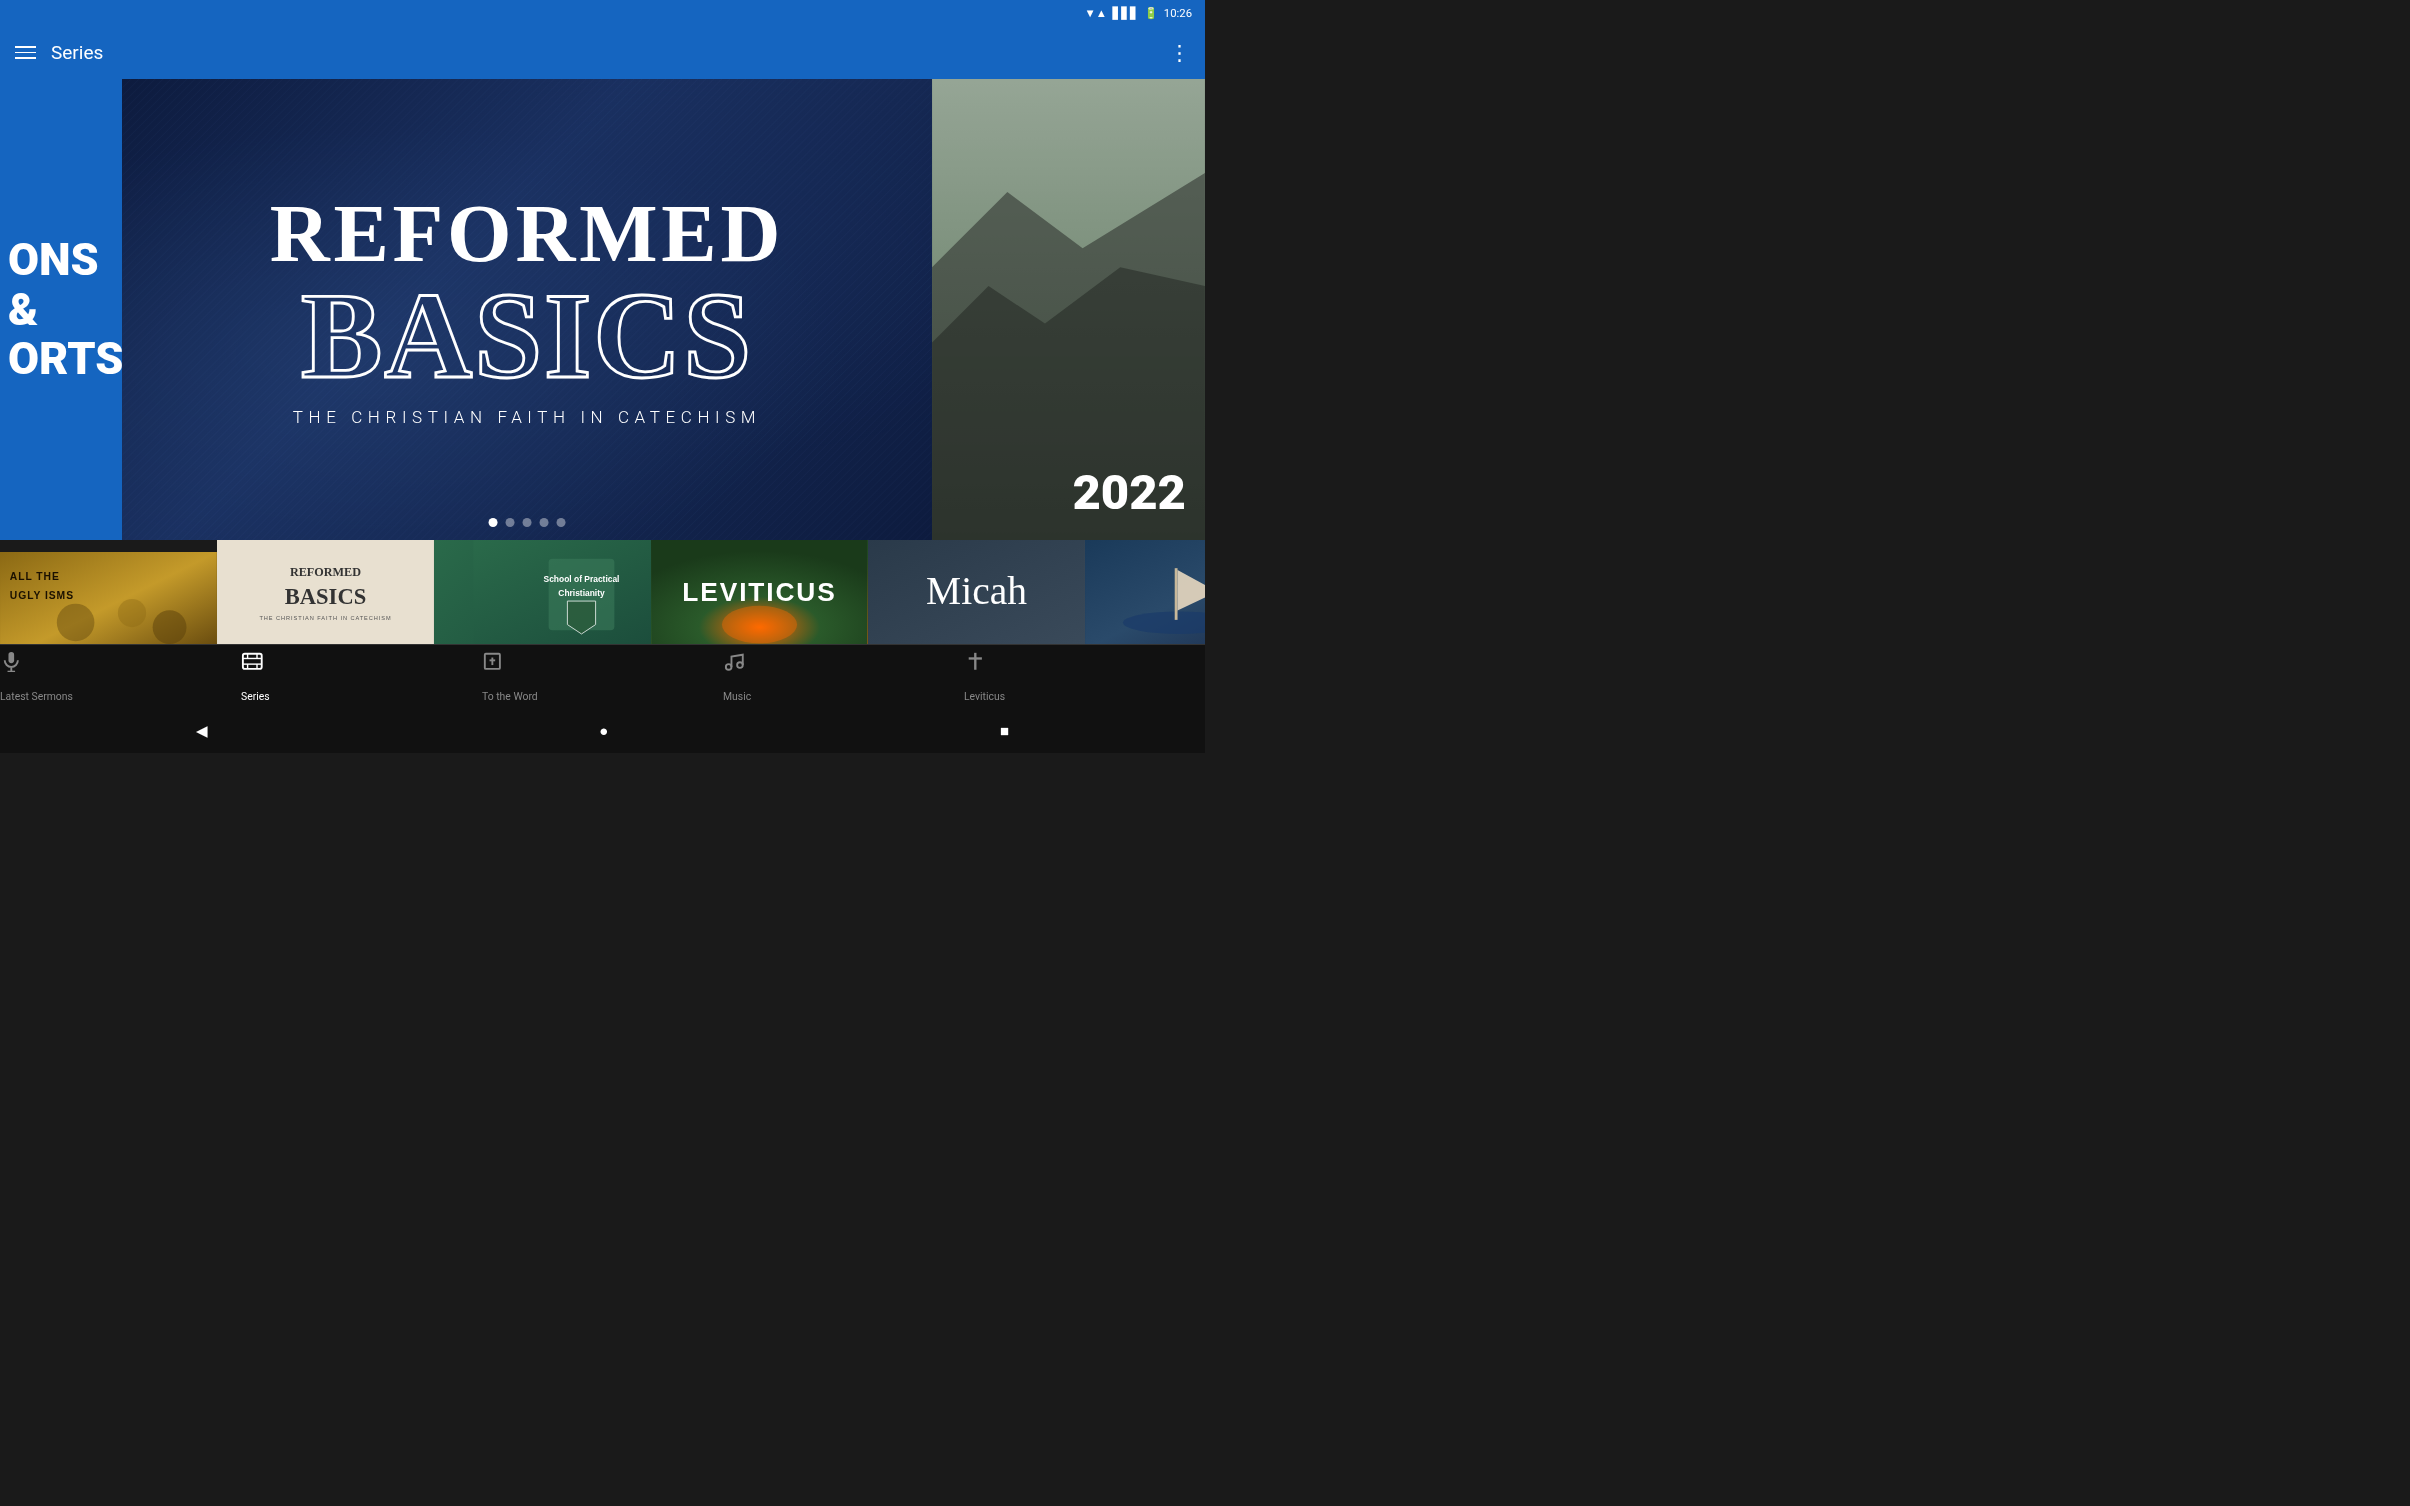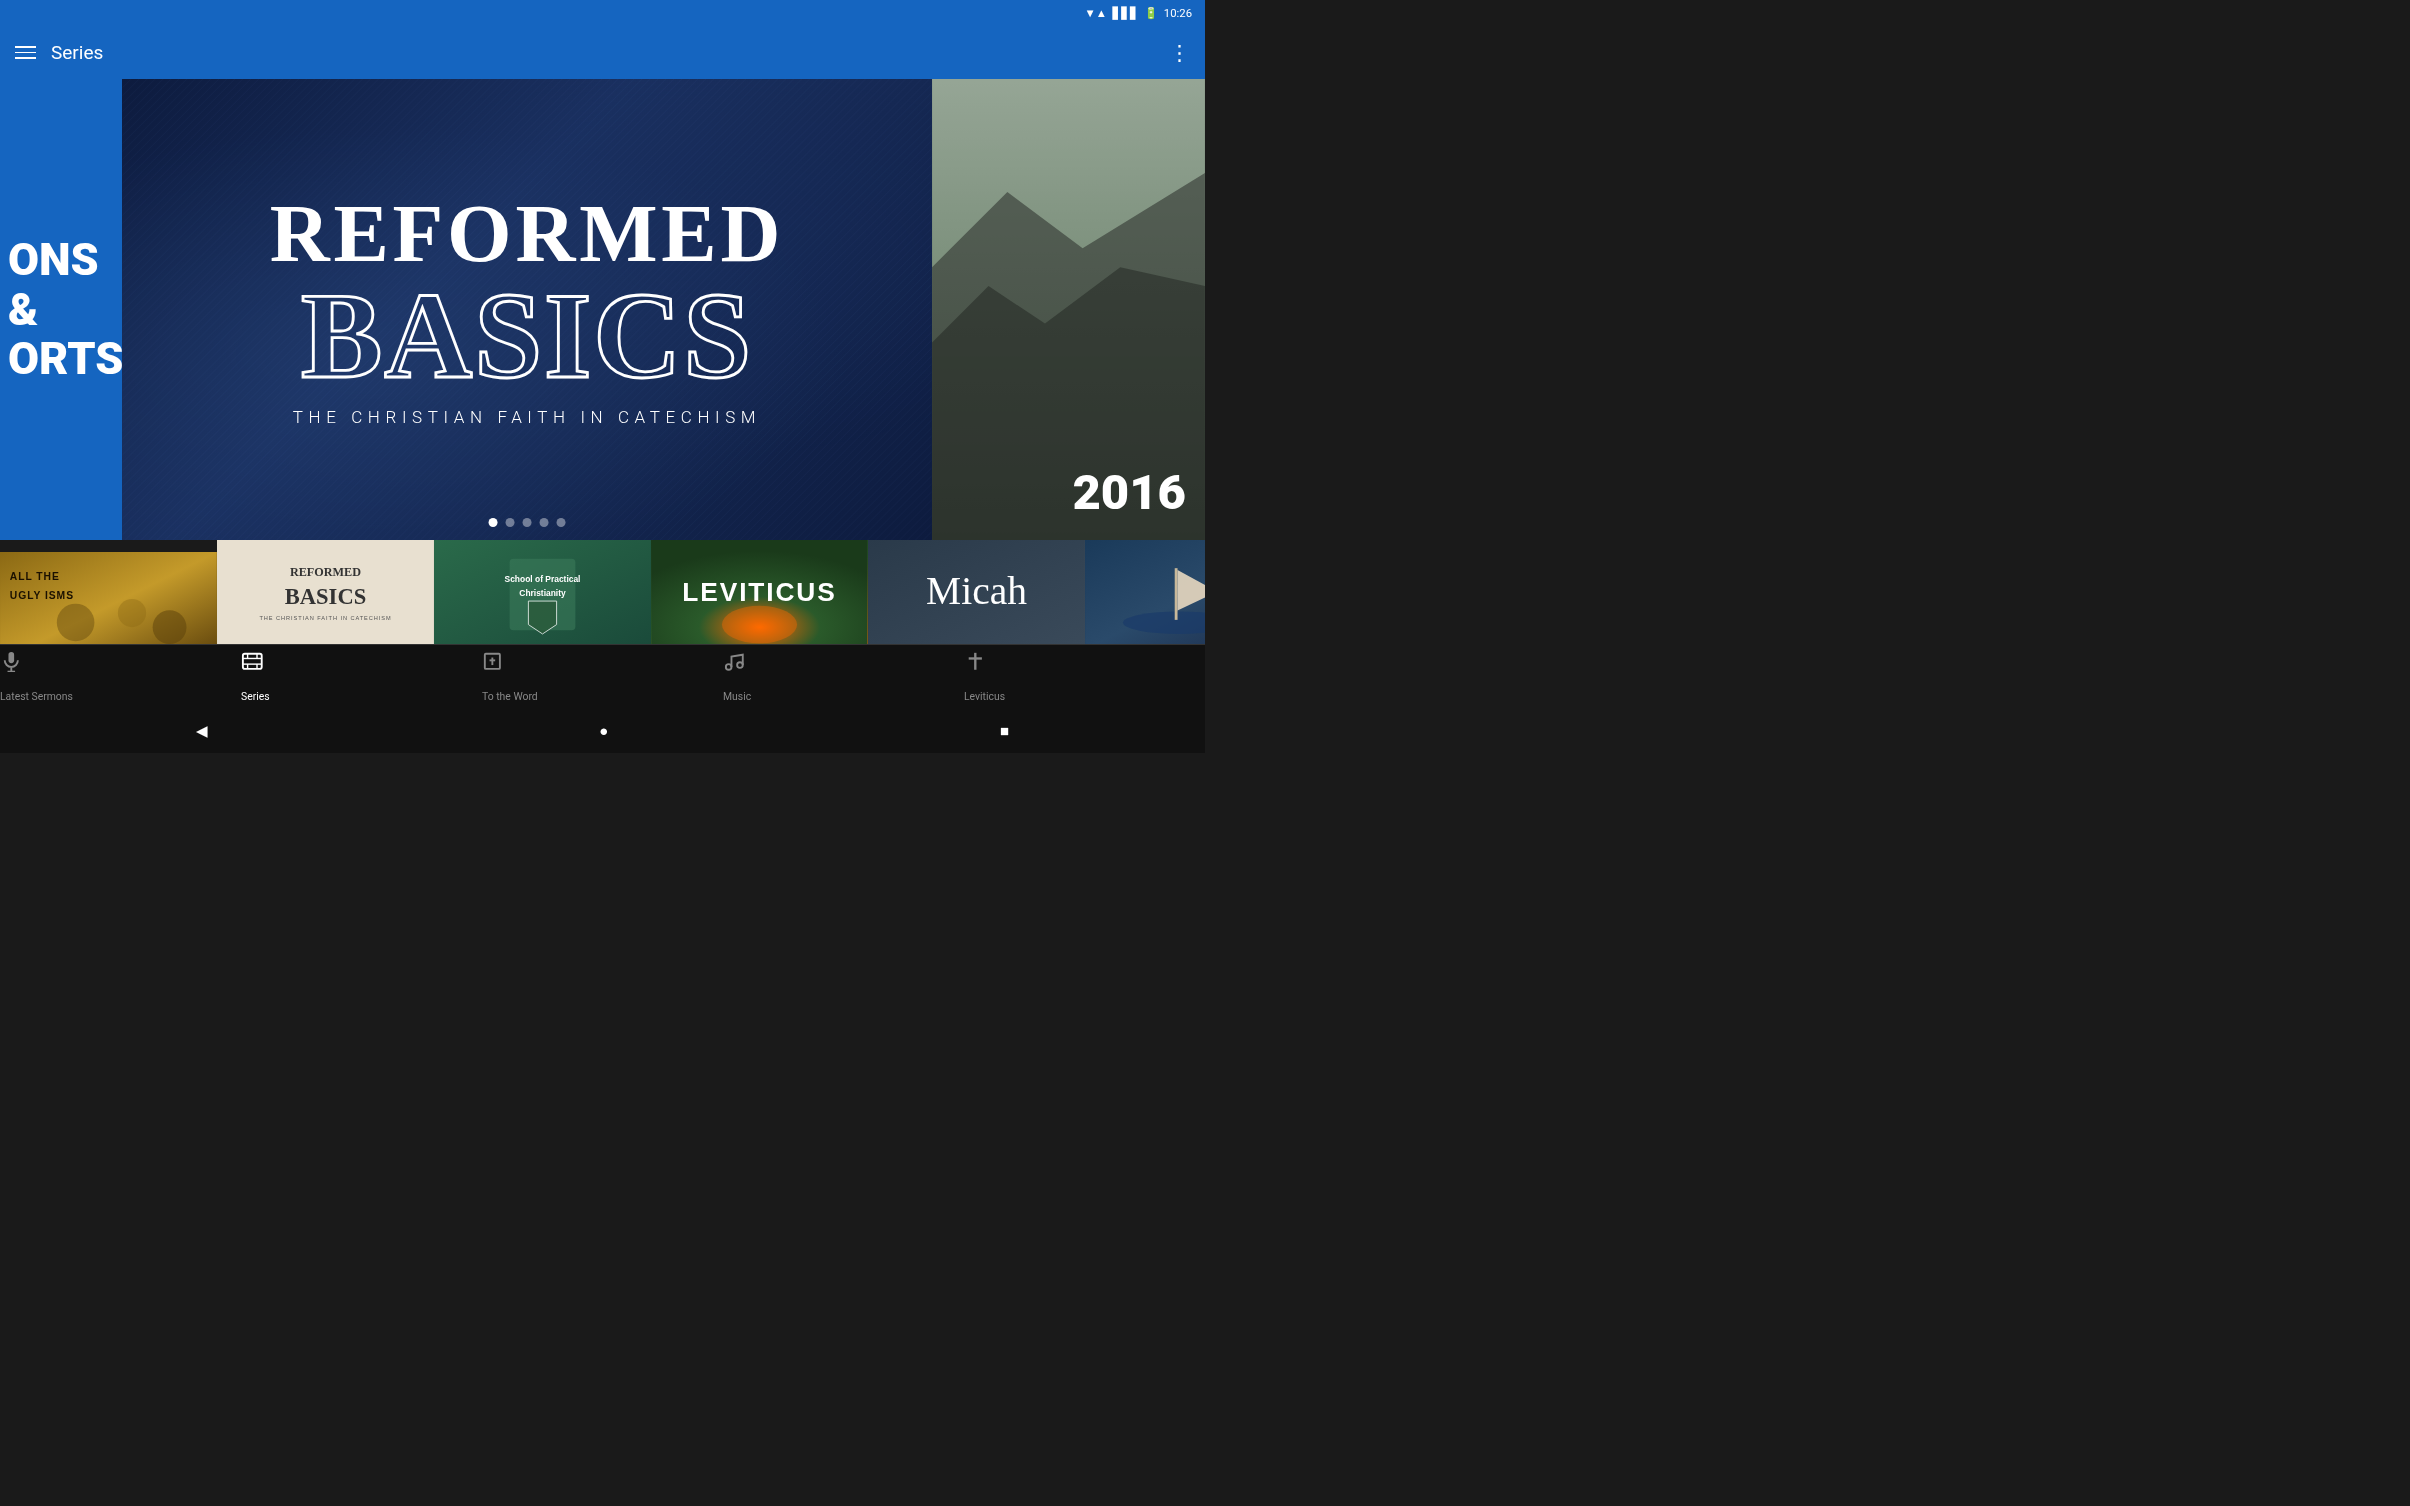--- a/index.html
+++ b/index.html
@@ -244,20 +244,21 @@
       background: linear-gradient(135deg, #e8e0d0 0%, #d4ccc0 100%);
       display: flex;
       align-items: center;
       justify-content: center;
       flex-direction: column;
     }
 
     .thumb-grace2020 {
       background: linear-gradient(135deg, #2a6a4a 0%, #1a4a3a 100%);
       position: relative;
+      padding-left: 39px;
     }
 
     .thumb-leviticus {
       background: linear-gradient(160deg, #1a3a1a 0%, #2a5a2a 50%, #ff6a00 100%);
       display: flex;
       align-items: center;
       justify-content: center;
     }
 
     .thumb-micah {
@@ -398,21 +399,21 @@
           <stop offset="0%" stop-color="#c8d8c8"></stop>
           <stop offset="50%" stop-color="#a0b8a0"></stop>
           <stop offset="100%" stop-color="#4a5a4a"></stop>
         </linearGradient>
       </defs>
       <rect width="100%" height="100%" fill="url(#skyGrad)"></rect>
 
       <polygon points="0,200 80,120 160,180 290,100 290,490 0,490" fill="#3a3a3a" opacity="0.7"></polygon>
       <polygon points="0,280 60,220 120,260 200,200 290,220 290,490 0,490" fill="#2a2a2a" opacity="0.8"></polygon>
     </svg>
-    <div class="carousel-right-year">2016</div>
+    <div class="carousel-right-year">2022</div>
   </div>
 </div>
 
 <div class="series-row">
 
   <div class="series-item" style="width:217px">
     <div class="series-thumb thumb-ugly-isms">
       <svg width="217" height="109" viewBox="0 0 230 116">
         <defs>
           <linearGradient id="uglyGrad" x1="0" y1="0" x2="1" y2="1">

